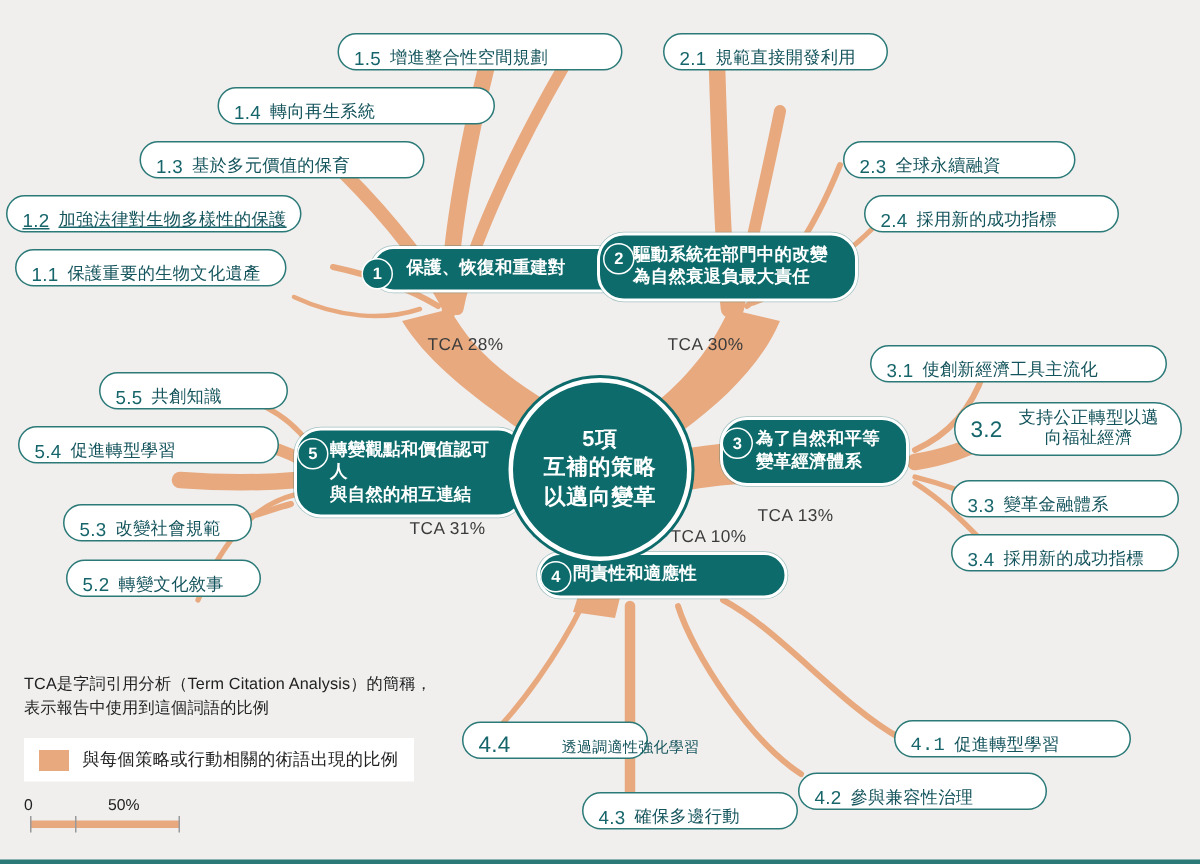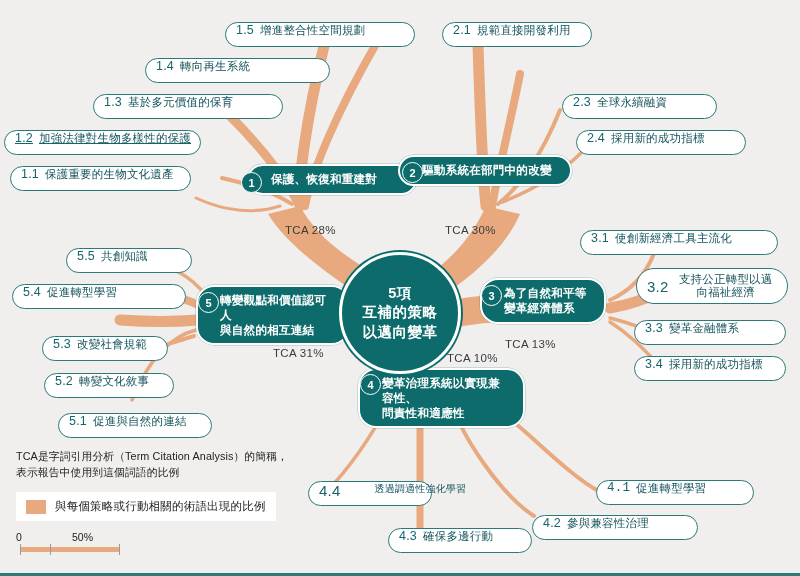--- a/index.html
+++ b/index.html
@@ -16,21 +16,21 @@
 
   
   .pill{
     position:absolute;
     box-sizing:border-box;
     background:#ffffff;
     border:1.2px solid #2b7a78;
     border-radius:14px;
     height:25px;
     display:flex;
-    align-items:flex-start;
+    align-items:flex-end;
     padding:0 10px;
     color:#16656b;
     white-space:nowrap;
     z-index:4;
   }
   .pill .num{
     font-size:12.5px;
     letter-spacing:.2px;
     margin-right:6px;
     color:#16656b;
@@ -212,20 +212,21 @@
     <span class="txt">加強法律對生物多樣性的保護</span>
   </div>
   <div class="pill" style="left:10px;top:166px;width:181px;">
     <span class="num">1.1</span>
     <span class="txt">保護重要的生物文化遺產</span>
   </div>
 
   <div class="snode" style="left:398px;top:155px;width:174px;">
     <div>
       <div>驅動系統在部門中的改變</div>
+      <div>為自然衰退負最大責任</div>
     </div>
   </div>
   <div class="badge" style="left:402px;top:162px;">2</div>
   <div class="tca" style="left:445px;top:224px;">TCA 30%</div>
 
   <div class="pill" style="left:442px;top:22px;width:150px;">
     <span class="num">2.1</span>
     <span class="txt">規範直接開發利用</span>
   </div>
   <div class="pill" style="left:562px;top:94px;width:155px;">
@@ -258,21 +259,20 @@
     <span class="num">3.3</span>
     <span class="txt">變革金融體系</span>
   </div>
   <div class="pill" style="left:634px;top:356px;width:152px;">
     <span class="num">3.4</span>
     <span class="txt">採用新的成功指標</span>
   </div>
 
   <div class="snode" style="left:358px;top:368px;width:167px;">
     <div>
-      <div>變革治理系統以實現兼容性、</div>
       <div>問責性和適應性</div>
     </div>
   </div>
   <div class="badge" style="left:360px;top:374px;">4</div>
   <div class="tca" style="left:447px;top:352px;">TCA 10%</div>
 
   <div class="pill" style="left:596px;top:480px;width:158px;font-family:Liberation Mono, monospace;">
     <span class="num">4.1</span>
     <span class="txt">促進轉型學習</span>
   </div>
@@ -306,24 +306,20 @@
     <span class="num">5.4</span>
     <span class="txt">促進轉型學習</span>
   </div>
   <div class="pill" style="left:42px;top:336px;width:126px;">
     <span class="num">5.3</span>
     <span class="txt">改變社會規範</span>
   </div>
   <div class="pill" style="left:44px;top:373px;width:130px;">
     <span class="num">5.2</span>
     <span class="txt">轉變文化敘事</span>
-  </div>
-  <div class="pill" style="left:58px;top:413px;width:154px;">
-    <span class="num">5.1</span>
-    <span class="txt">促進與自然的連結</span>
   </div>
 
   <div id="footer">
     <div id="footnote">
       <div>TCA是字詞引用分析（Term Citation Analysis）的簡稱，</div>
       <div>表示報告中使用到這個詞語的比例</div>
     </div>
     <div id="legend-box">
       <span id="legend-swatch"></span>
       <span id="legend-label">與每個策略或行動相關的術語出現的比例</span>

